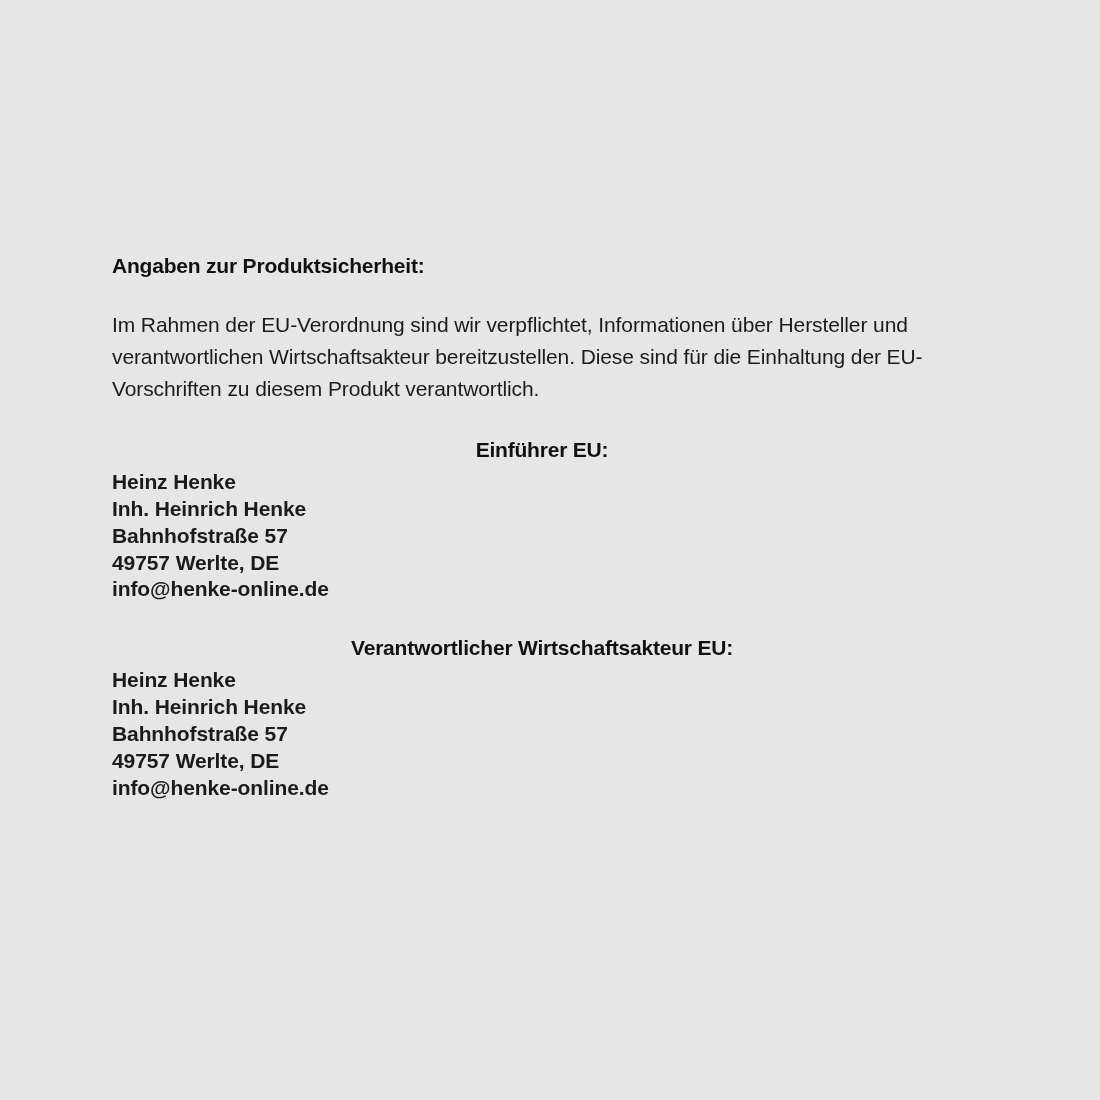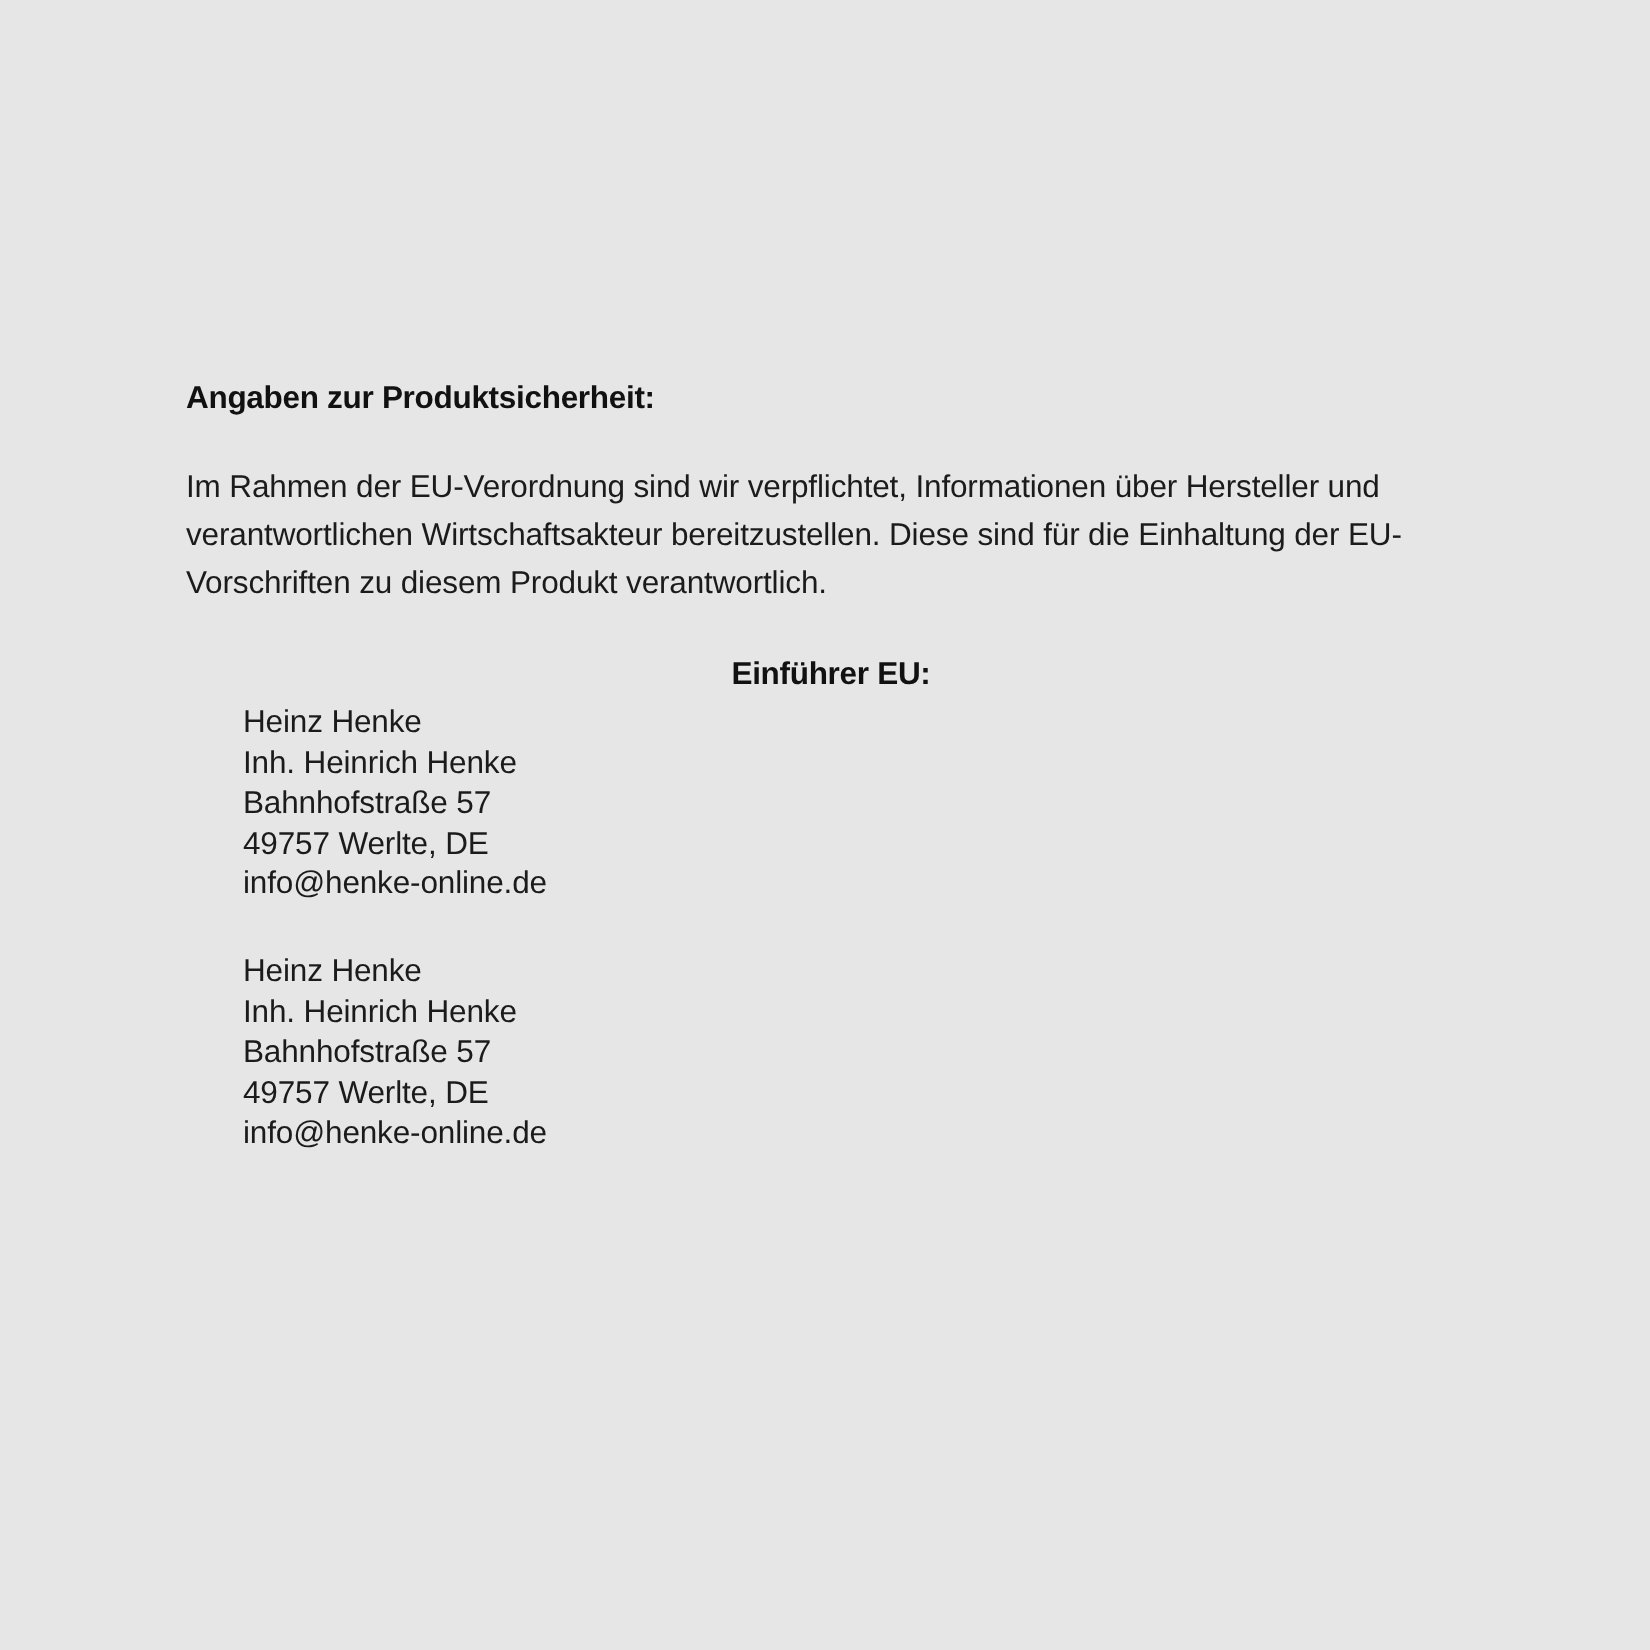--- a/index.html
+++ b/index.html
@@ -16,21 +16,21 @@
   }
   .page {
     position: relative;
     width: 1100px;
     height: 1100px;
     background: #e6e6e6;
     box-sizing: border-box;
   }
   .content {
     position: absolute;
-    left: 124px;
+    left: 112px;
     top: 252px;
     width: 860px;
   }
   .section-heading {
     font-size: 21px;
     font-weight: bold;
     letter-spacing: -0.2px;
     color: #111111;
     margin: 0 0 30px 0;
     line-height: 1.3;
@@ -54,25 +54,24 @@
     font-size: 21px;
     font-weight: bold;
     color: #111111;
     line-height: 1.28;
     margin: 0 0 5px 0;
     letter-spacing: -0.2px;
     text-align: center;
   }
   .block-line {
     font-size: 21px;
-    font-weight: normal;
+    font-weight: bold;
     color: #1b1b1b;
     line-height: 1.28;
     letter-spacing: -0.1px;
-    margin-left: 38px;
   }
 </style>
 </head>
 <body>
 
 <div class="page">
   <div class="content">
 
     <h1 class="section-heading">Angaben zur Produktsicherheit:</h1>
 
@@ -81,20 +80,21 @@
     <div class="block">
       <div class="block-title">Einführer EU:</div>
       <div class="block-line">Heinz Henke</div>
       <div class="block-line">Inh. Heinrich Henke</div>
       <div class="block-line">Bahnhofstraße 57</div>
       <div class="block-line">49757 Werlte, DE</div>
       <div class="block-line">info@henke-online.de</div>
     </div>
 
     <div class="block">
+      <div class="block-title">Verantwortlicher Wirtschaftsakteur EU:</div>
       <div class="block-line">Heinz Henke</div>
       <div class="block-line">Inh. Heinrich Henke</div>
       <div class="block-line">Bahnhofstraße 57</div>
       <div class="block-line">49757 Werlte, DE</div>
       <div class="block-line">info@henke-online.de</div>
     </div>
 
   </div>
 </div>
 

